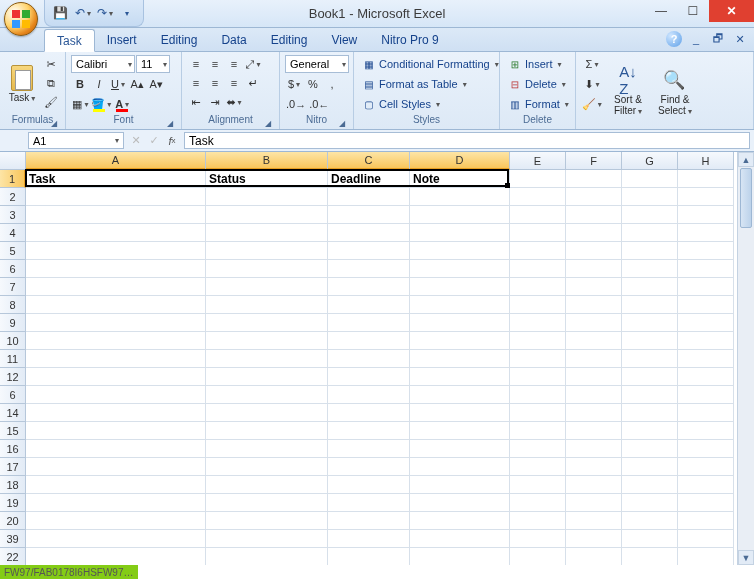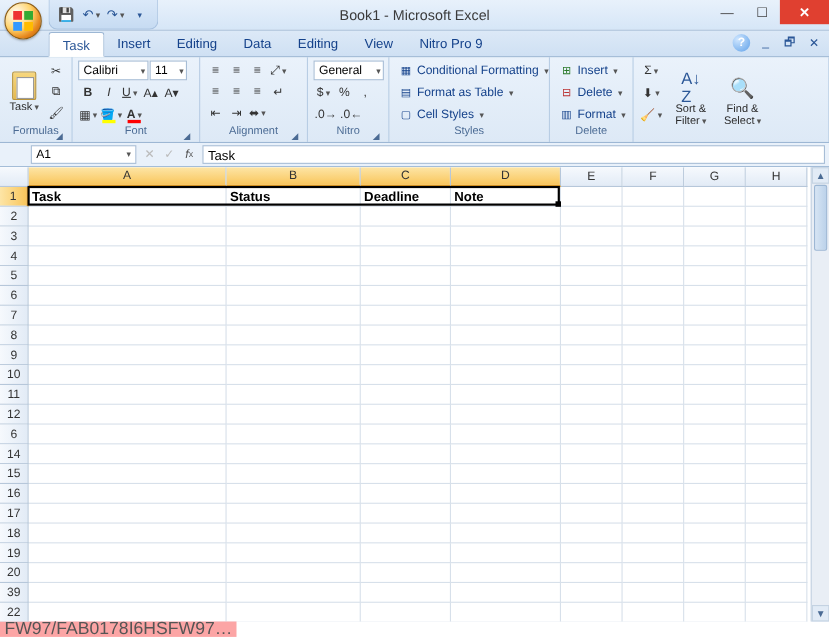--- a/index.html
+++ b/index.html
@@ -71,21 +71,21 @@
 .cells { position:absolute; left:26px; top:18px; right:0; bottom:0;}
 .cellrow { display:flex; height:18px;}
 .cell { border-right:1px solid #d7e0ea; border-bottom:1px solid #d7e0ea; font-size:12px; padding:0 3px; display:flex; align-items:center; overflow:hidden; white-space:nowrap;}
 .selrange { position:absolute; border:2px solid #000; pointer-events:none; z-index:4;}
 .selrange::after{content:"";position:absolute;right:-3px;bottom:-3px;width:5px;height:5px;background:#000;}
 .vscroll{width:17px;background:#e9eef5;border-left:1px solid #c4d2e2;position:relative;}
 .vscroll .thumb{position:absolute;left:2px;right:2px;top:16px;height:60px;background:linear-gradient(90deg,#d7e5f4,#bcd2ea);border:1px solid #9db7d4;border-radius:2px;}
 .vscroll .arr{position:absolute;left:0;right:0;height:15px;display:flex;align-items:center;justify-content:center;font-size:9px;color:#4b6b94;background:#e2ebf6;border:1px solid #c4d2e2;}
 
 
-.status { position:absolute; left:0; bottom:0; height:14px; background:#fca5a5; font-size:16px; color:#555; padding:4px 4px; display:flex;align-items:center;}
+.status { position:absolute; left:0; bottom:0; height:14px; background:#84cc16; font-size:10px; color:#555; padding:4px 4px; display:flex;align-items:center;}
 </style>
 </head>
 <body>
 
 <div class="titlebar">
   <div class="office-btn"></div>
   <div class="qat">
     <div class="qbtn">💾</div>
     <div class="qbtn">↶<span class="dd2">▾</span></div>
     <div class="qbtn">↷<span class="dd2">▾</span></div>

